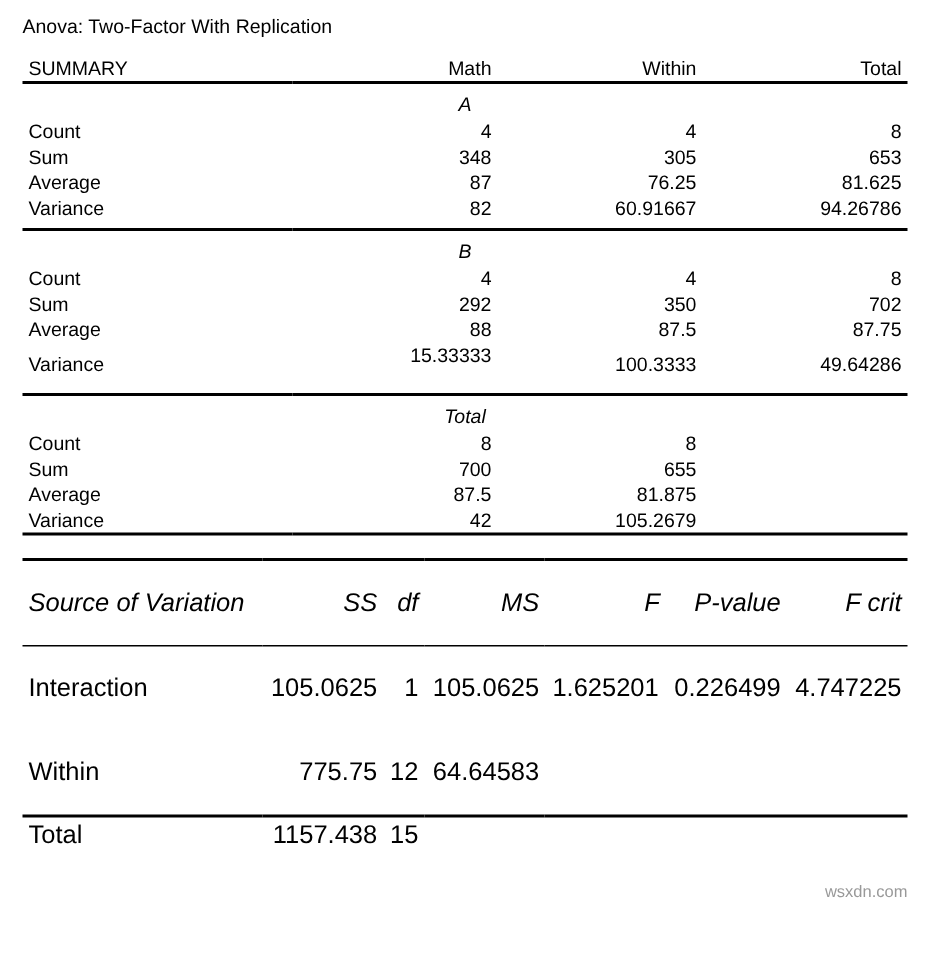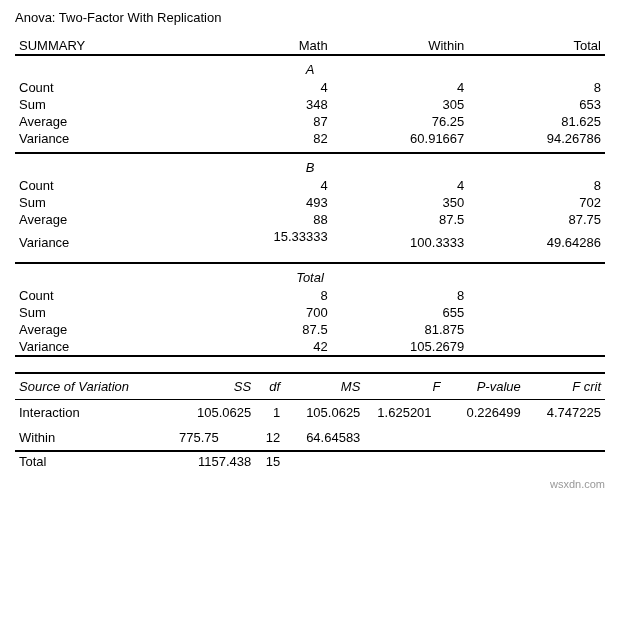--- a/index.html
+++ b/index.html
@@ -48,22 +48,22 @@
     }
     .anova-section {
       margin-top: 15px;
     }
     .anova-label {
       font-weight: bold;
       font-size: 13px;
       margin-bottom: 4px;
     }
     .anova-table td, .anova-table th {
-      padding: 5px 4px;
-      font-size: 13px;
+      padding: 18px 4px;
+      font-size: 17px;
       text-align: right;
     }
     .anova-table th {
       font-style: italic;
       font-weight: normal;
       text-align: right;
     }
     .anova-table th:first-child {
       text-align: left;
     }
@@ -127,21 +127,21 @@
         <td colspan="4" style="text-align: center; font-style: italic; border-top: 2px solid rgb(0, 0, 0); padding-top: 6px; padding-bottom: 2px;">B</td>
       </tr>
       <tr>
         <td>Count</td>
         <td>4</td>
         <td>4</td>
         <td>8</td>
       </tr>
       <tr>
         <td>Sum</td>
-        <td>493</td>
+        <td>292</td>
         <td>350</td>
         <td>702</td>
       </tr>
       <tr>
         <td>Average</td>
         <td>88</td>
         <td>87.5</td>
         <td>87.75</td>
       </tr>
       <tr>
@@ -198,21 +198,21 @@
           <td>Interaction</td>
           <td style="text-align: right;">105.0625</td>
           <td style="text-align: right;">1</td>
           <td style="text-align: right;">105.0625</td>
           <td style="text-align: center;">1.625201</td>
           <td style="text-align: right;">0.226499</td>
           <td style="text-align: right;">4.747225</td>
         </tr>
         <tr>
           <td>Within</td>
-          <td style="text-align: left;">775.75</td>
+          <td style="text-align: right;">775.75</td>
           <td style="text-align: right;">12</td>
           <td style="text-align: right;">64.64583</td>
           <td style="text-align: right;"></td>
           <td style="text-align: right;"></td>
           <td style="text-align: right;"></td>
         </tr>
         <tr>
           <td style="border-top: 2px solid rgb(0, 0, 0); padding-top: 2px;">Total</td>
           <td style="border-top: 2px solid rgb(0, 0, 0); padding-top: 2px; text-align: right;">1157.438</td>
           <td style="border-top: 2px solid rgb(0, 0, 0); padding-top: 2px; text-align: right;">15</td>

